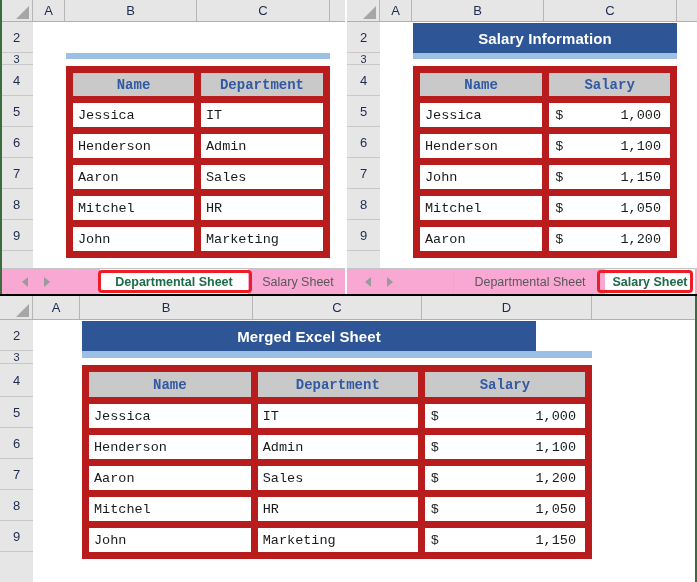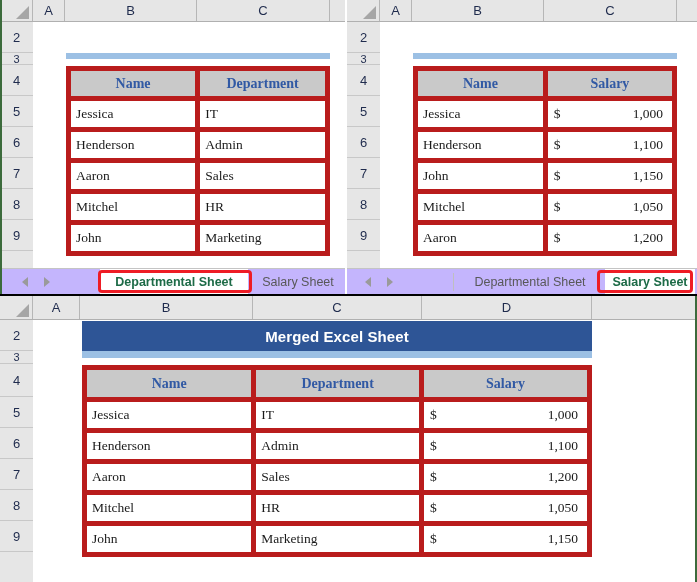--- a/index.html
+++ b/index.html
@@ -76,44 +76,44 @@
 
   
   .xtable {
     position: absolute;
     border-collapse: collapse;
     border: 1px solid #000000;
     box-sizing: border-box;
     background: #ffffff;
   }
   .xtable td, .xtable th {
-    border: 5px solid #b91c1c;
+    border: 7px solid #b91c1c;
     padding: 0 5px;
     font-size: 13.5px;
     color: #1a1a1a;
     box-sizing: border-box;
-    font-family: Liberation Serif, serif;
+    font-family: Liberation Mono, monospace;
     font-weight: normal;
     white-space: nowrap;
   }
   .xtable th {
     background: #c9c9c9;
     color: #3159a4;
     font-weight: bold;
     text-align: center;
     font-size: 14px;
   }
   .cell-money { position: relative; }
   .cell-money .cur { position: absolute; left: 6px; top: 50%; transform: translateY(-50%); }
   .cell-money .amt { display: block; text-align: right; padding-right: 4px; }
 
   
   .tabbar {
     position: absolute;
-    background: #c4b5fd;
+    background: #f9a8d4;
     border-top: 1px solid #c4c4c4;
     box-sizing: border-box;
   }
   .nav-arrows {
     position: absolute; top: 0; height: 100%;
     display: flex; align-items: center; gap: 16px;
   }
   .nav-arrow {
     width: 0; height: 0;
     border-top: 5px solid transparent;
@@ -250,20 +250,21 @@
     <div class="row-head" style="top:22px;  height:31px;">2</div>
     <div class="row-head" style="top:53px;  height:12px; font-size:11px;">3</div>
     <div class="row-head" style="top:65px;  height:31px;">4</div>
     <div class="row-head" style="top:96px;  height:31px;">5</div>
     <div class="row-head" style="top:127px; height:31px;">6</div>
     <div class="row-head" style="top:158px; height:31px;">7</div>
     <div class="row-head" style="top:189px; height:31px;">8</div>
     <div class="row-head" style="top:220px; height:31px;">9</div>
     <div class="row-head" style="top:251px; height:17px; border-bottom:none;"></div>
 
+    <div class="title-banner" style="left:66px; top:23px; width:264px; height:30px;">Salary Information</div>
     <div class="title-underline" style="left:66px; top:53px; width:264px; height:6px;"></div>
 
     <table class="xtable" style="left:66px; top:66px; width:264px;">
       <thead>
         <tr>
           <th style="width:132px; height:30px;">Name</th>
           <th style="width:132px; height:30px;">Salary</th>
         </tr>
       </thead>
       <tbody>
@@ -350,21 +351,21 @@
     <div class="row-head" style="top:24px;  height:31px;">2</div>
     <div class="row-head" style="top:55px;  height:13px; font-size:11px;">3</div>
     <div class="row-head" style="top:68px;  height:33px;">4</div>
     <div class="row-head" style="top:101px; height:31px;">5</div>
     <div class="row-head" style="top:132px; height:31px;">6</div>
     <div class="row-head" style="top:163px; height:31px;">7</div>
     <div class="row-head" style="top:194px; height:31px;">8</div>
     <div class="row-head" style="top:225px; height:31px;">9</div>
     <div class="row-head" style="top:256px; height:30px; border-bottom:none;"></div>
 
-    <div class="title-banner" style="left:82px; top:25px; width:510px; height:30px; font-size:15px;">Merged Excel Sheet</div>
+    <div class="title-banner" style="left:82px; top:25px; width:454px; height:30px; font-size:15px;">Merged Excel Sheet</div>
     <div class="title-underline" style="left:82px; top:55px; width:510px; height:7px;"></div>
 
     <div class="watermark" style="left:320px; top:222px;">
       <div class="wm-hex"></div>
       <div class="wm-text">exceldemy</div>
       <div class="wm-sub">EXCEL  ·  DATA  ·  BI</div>
     </div>
 
     <table class="xtable" style="left:82px; top:69px; width:510px;">
       <thead>

